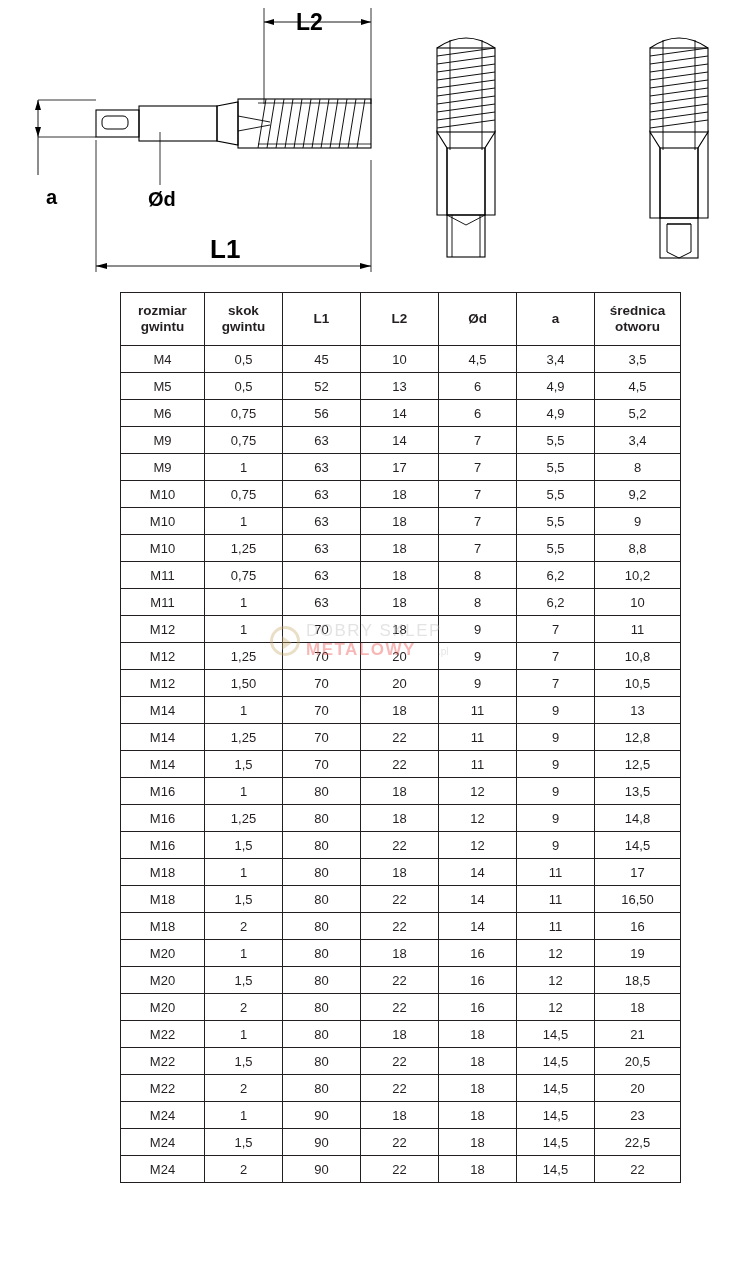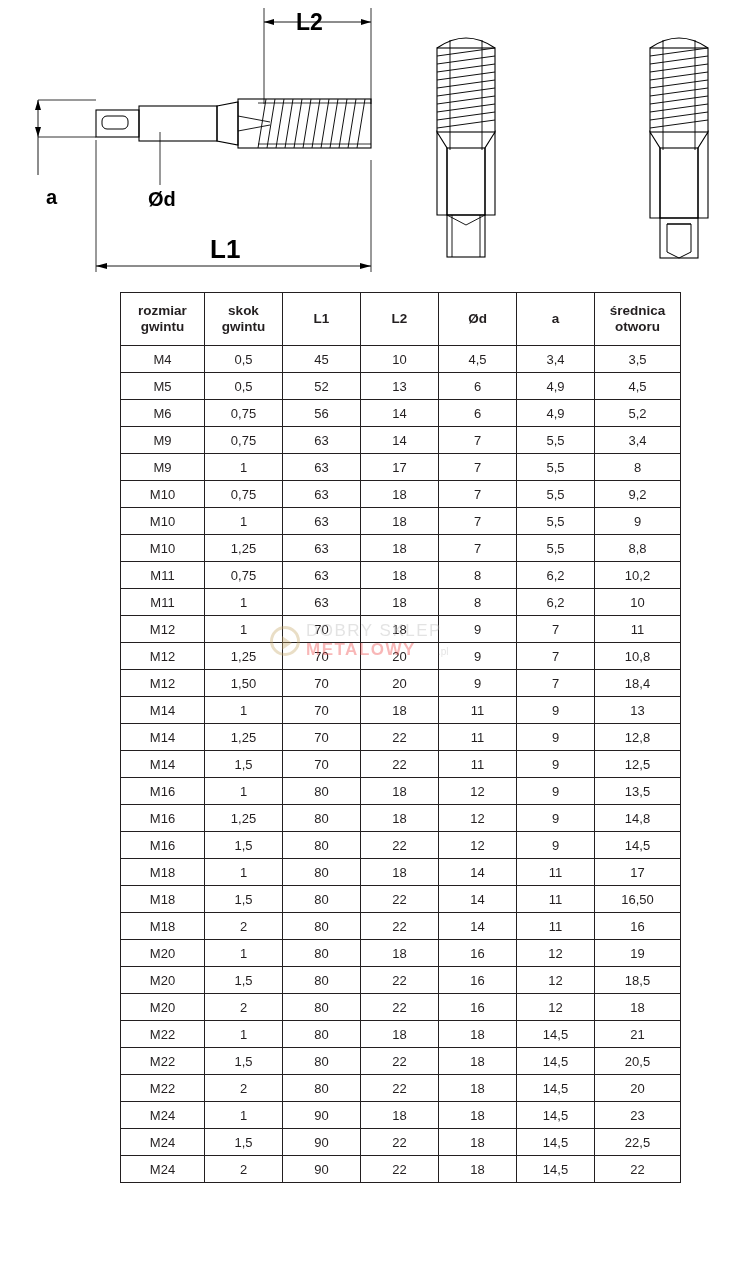--- a/index.html
+++ b/index.html
@@ -393,21 +393,21 @@
           <td>7</td>
           <td>10,8</td>
         </tr>
         <tr>
           <td>M12</td>
           <td>1,50</td>
           <td>70</td>
           <td>20</td>
           <td>9</td>
           <td>7</td>
-          <td>18,4</td>
+          <td>10,5</td>
         </tr>
         <tr>
           <td>M14</td>
           <td>1</td>
           <td>70</td>
           <td>18</td>
           <td>11</td>
           <td>9</td>
           <td>13</td>
         </tr>

